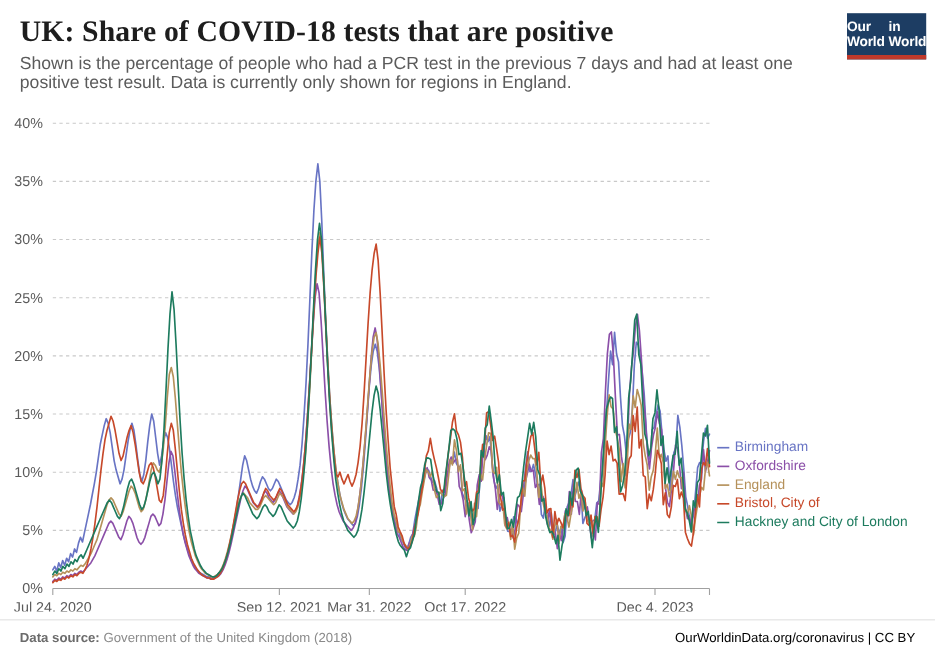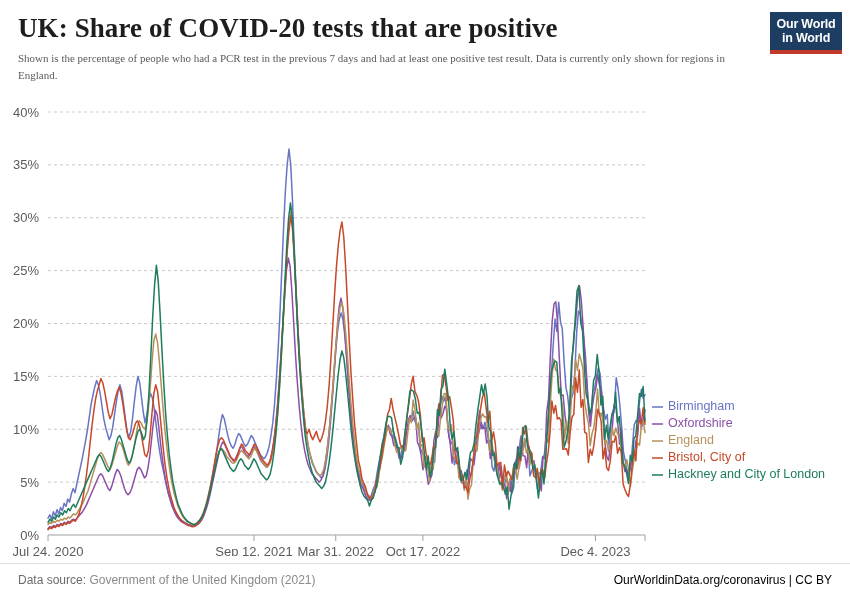--- a/index.html
+++ b/index.html
@@ -29,41 +29,41 @@
     font-family: "Liberation Serif", serif;
     font-size: 27px;
     font-weight: 700;
     color: #1d1d1d;
     letter-spacing: 0.1px;
     line-height: 32px;
     margin: 0;
     white-space: nowrap;
   }
   #chart-subtitle {
-    font-family: Liberation Serif, serif;
-    font-size: 11px;
+    font-family: Liberation Sans, sans-serif;
+    font-size: 16px;
     font-weight: 400;
     color: #5b5b5b;
     line-height: 17px;
     margin: 6px 0 0 0;
     max-width: 710px;
   }
 
   
   #owid-logo {
     position: absolute;
     right: 8px;
     top: 12px;
     width: 72px;
     height: 42px;
     background: #1d3d63;
     border-bottom: 4px solid #c0392b;
     box-sizing: border-box;
     display: flex;
-    flex-direction: column;
+    flex-direction: row;
     align-items: center;
     justify-content: center;
     padding-bottom: 1px;
   }
   #owid-logo span {
     display: block;
     color: #ffffff;
     font-family: "Liberation Sans", sans-serif;
     font-size: 12.5px;
     font-weight: 700;
@@ -136,36 +136,36 @@
   }
   #footer-left {
     position: absolute;
     left: 18px;
     top: 9px;
     font-size: 12px;
     color: #8a8a8a;
   }
   #footer-left b {
     color: #6b6b6b;
-    font-weight: 400;
+    font-weight: 700;
   }
   #footer-right {
     position: absolute;
     right: 18px;
     top: 9px;
     font-size: 12px;
     color: #000000;
     text-align: right;
   }
 </style>
 </head>
 <body>
 
 <div id="header">
-  <h1 id="chart-title">UK: Share of COVID-20 tests that are positive</h1>
+  <h1 id="chart-title">UK: Share of COVID-18 tests that are positive</h1>
   <p id="chart-subtitle">Shown is the percentage of people who had a PCR test in the previous 7 days and had at least one positive test result. Data is currently only shown for regions in England.</p>
 </div>
 
 <div id="owid-logo">
   <span>Our World</span>
   <span>in World</span>
 </div>
 
 <div id="plot-area">
   <svg id="plot-svg" width="850" height="460" viewBox="0 0 850 460">
@@ -222,16 +222,16 @@
         <text x="668" y="362" class="legend-label" fill="#c7492a">Bristol, City of</text>
         <line x1="652" x2="663" y1="379" y2="379" class="legend-dash" stroke="#1d7b5e"></line>
         <text x="668" y="379" class="legend-label" fill="#1d7b5e">Hackney and City of London</text>
       </g>
   </svg>
 </div>
 
 <div id="footer">
   <div id="footer-left">
     <b>Data source:</b>
-    <span>Government of the United Kingdom (2021)</span>
+    <span>Government of the United Kingdom (2018)</span>
   </div>
   <div id="footer-right">OurWorldinData.org/coronavirus | CC BY</div>
 </div>
 
 </body></html>

